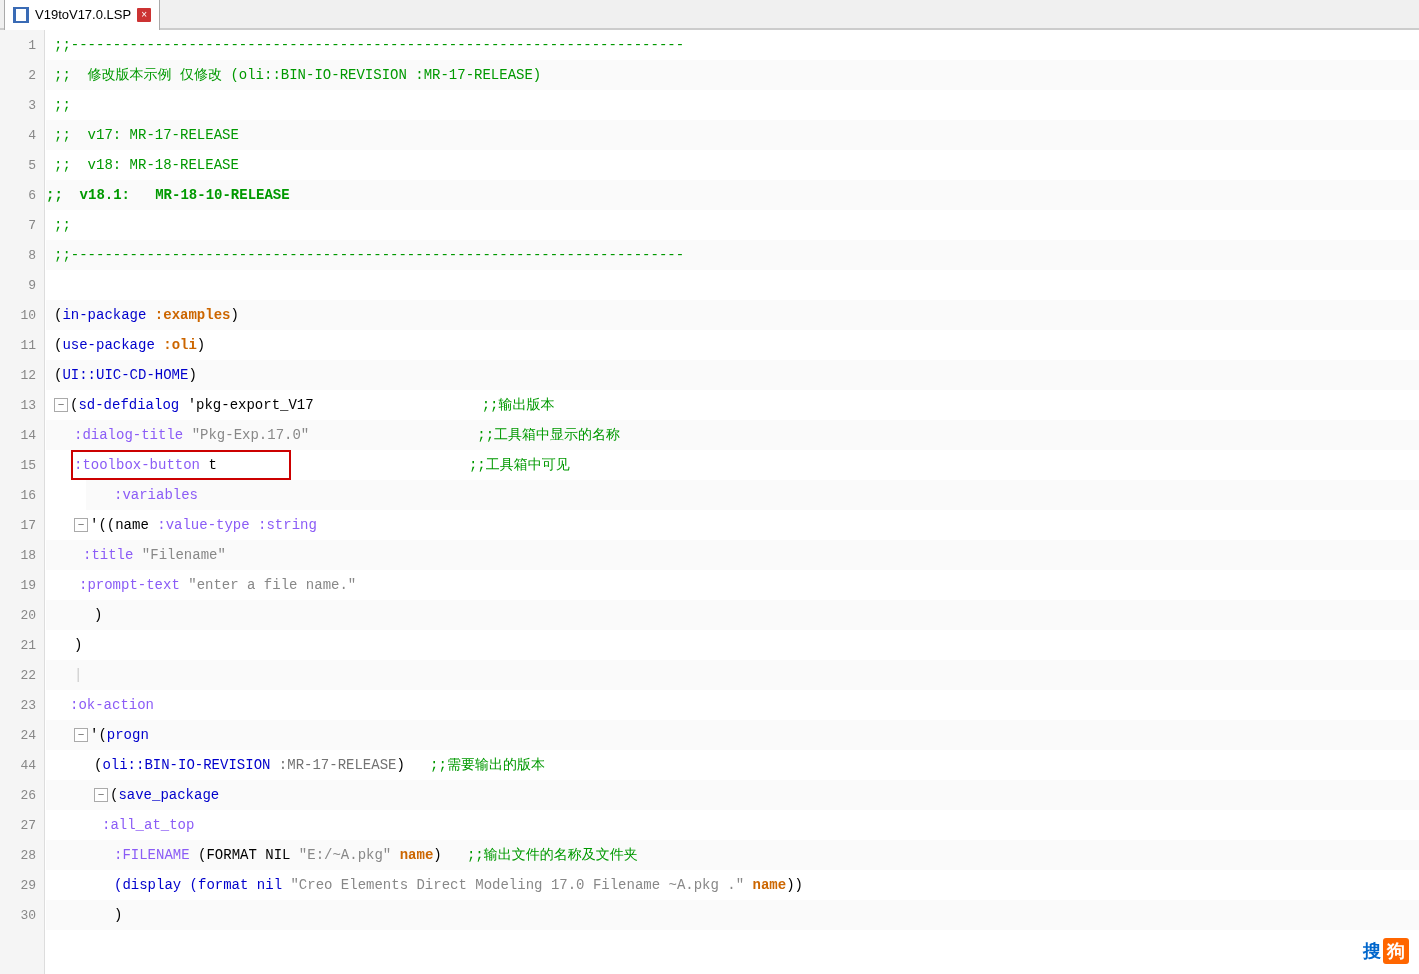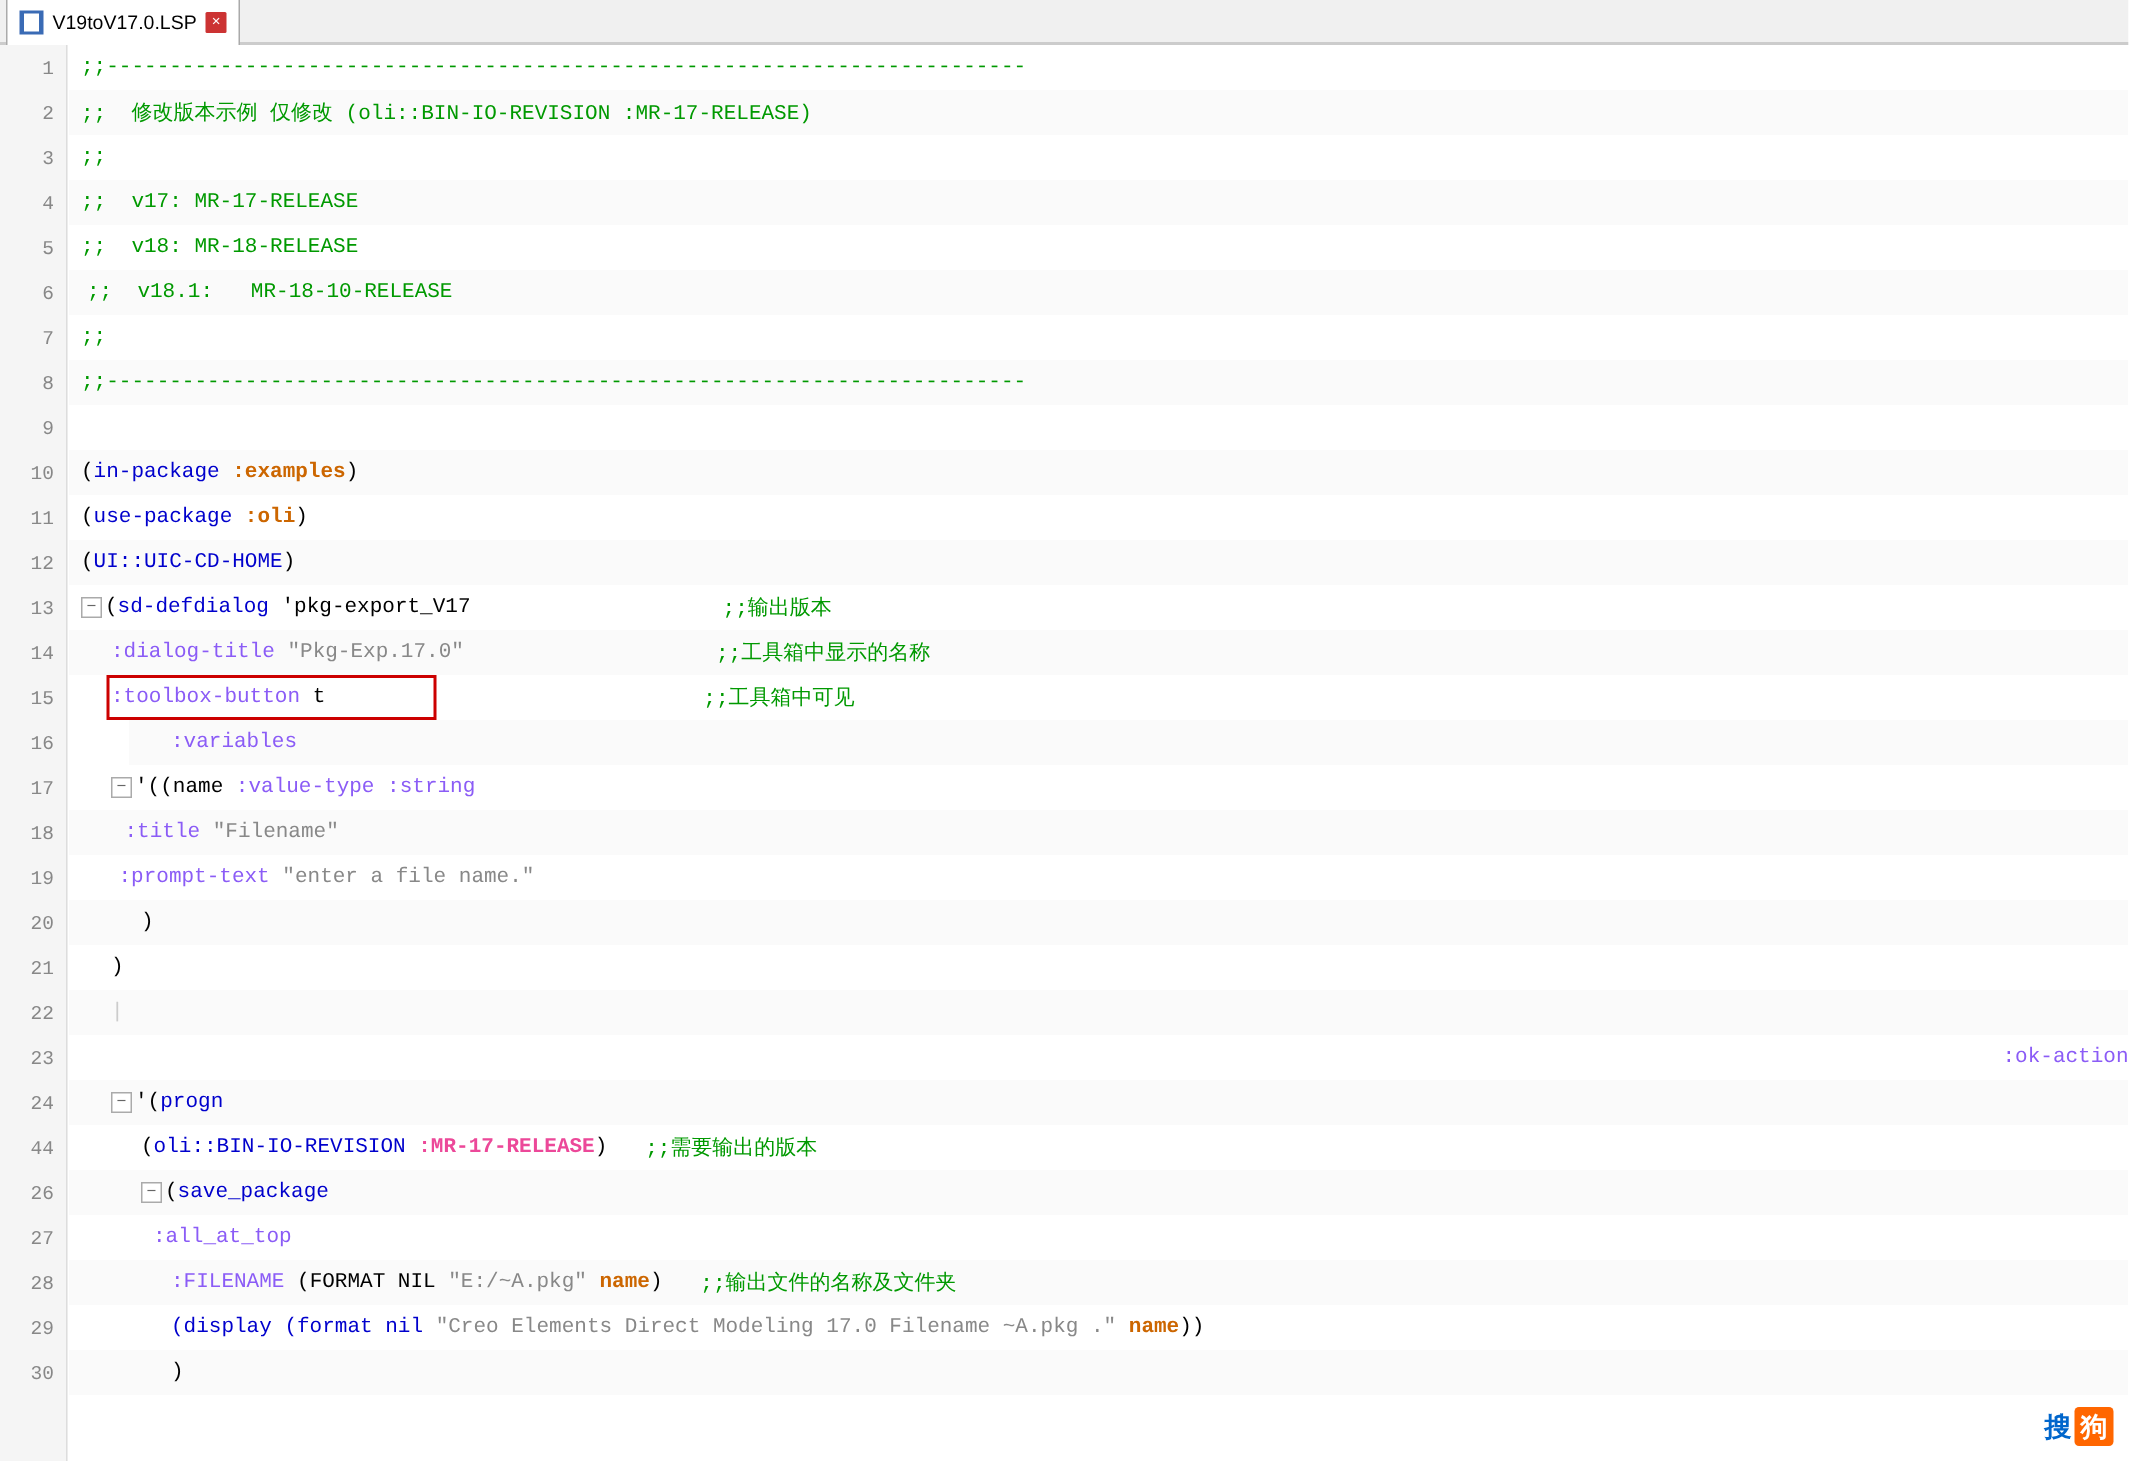--- a/index.html
+++ b/index.html
@@ -133,21 +133,21 @@
     }
 
     
     .c-comment { color: #009900; }
     .c-keyword { color: #8b5cf6; font-weight: normal; }
     .c-keyword-blue { color: #0000cc; }
     .c-string { color: #888888; }
     .c-symbol { color: #cc6600; font-weight: bold; }
     .c-normal { color: #000000; }
     .c-paren { color: #000000; }
-    .c-release { color: #ec4899; font-weight: bold; }
+    .c-release { color: #737373; font-weight: normal; }
     .c-vline { color: #cccccc; }
 
     
     .line-highlight {
       position: absolute;
       left: 0;
       top: 0;
       bottom: 0;
       border: 2px solid #cc0000;
       pointer-events: none;
@@ -223,38 +223,38 @@
       <div class="line-number">29</div>
       <div class="line-number">30</div>
     </div>
 
   <div class="code-area" id="code-area">
       <div class="code-line" style="padding-left: 8px;"><span class="c-comment">;;</span><span class="c-comment">-------------------------------------------------------------------------</span></div>
       <div class="code-line" style="padding-left: 8px;"><span class="c-comment">;;  修改版本示例 仅修改 (oli::BIN-IO-REVISION :MR-17-RELEASE)</span></div>
       <div class="code-line" style="padding-left: 8px;"><span class="c-comment">;;</span></div>
       <div class="code-line" style="padding-left: 8px;"><span class="c-comment">;;  v17: MR-17-RELEASE</span></div>
       <div class="code-line" style="padding-left: 8px;"><span class="c-comment">;;  v18: MR-18-RELEASE</span></div>
-      <div class="code-line" style="padding-left: 12px;"><span class="c-comment">;;  v18.1:   MR-18-10-RELEASE</span></div>
+      <div class="code-line" style="padding-left: 0; font-weight: bold;"><span class="c-comment">;;  v18.1:   MR-18-10-RELEASE</span></div>
       <div class="code-line" style="padding-left: 8px;"><span class="c-comment">;;</span></div>
       <div class="code-line" style="padding-left: 8px;"><span class="c-comment">;;</span><span class="c-comment">-------------------------------------------------------------------------</span></div>
       <div class="code-line" style="padding-left: 8px;"></div>
       <div class="code-line" style="padding-left: 8px;"><span class="c-paren">(</span><span class="c-keyword-blue">in-package</span><span class="c-normal"> </span><span class="c-symbol">:examples</span><span class="c-paren">)</span></div>
       <div class="code-line" style="padding-left: 8px;"><span class="c-paren">(</span><span class="c-keyword-blue">use-package</span><span class="c-normal"> </span><span class="c-symbol">:oli</span><span class="c-paren">)</span></div>
       <div class="code-line" style="padding-left: 8px;"><span class="c-paren">(</span><span class="c-keyword-blue">UI::UIC-CD-HOME</span><span class="c-paren">)</span></div>
       <div class="code-line" style="padding-left: 8px;"><span class="fold-icon">−</span><span class="c-paren">(</span><span class="c-keyword-blue">sd-defdialog</span><span class="c-paren"> '</span><span class="c-normal">pkg-export_V17</span><span class="c-normal">                    </span><span class="c-comment">;;输出版本</span></div>
       <div class="code-line" style="padding-left: 28px;"><span class="c-keyword">:dialog-title</span><span class="c-normal"> </span><span class="c-string">"Pkg-Exp.17.0"</span><span class="c-normal">                    </span><span class="c-comment">;;工具箱中显示的名称</span></div>
       <div class="code-line" style="padding-left: 28px; position: relative;"><span class="c-keyword">:toolbox-button</span><span class="c-normal"> t</span><span class="c-normal">                              </span><span class="c-comment">;;工具箱中可见</span><div class="line-highlight" style="left: 25px; width: 220px;"></div></div>
       <div class="code-line" style="padding-left: 28px; margin-left: 40px;"><span class="c-keyword">:variables</span></div>
       <div class="code-line" style="padding-left: 28px;"><span class="fold-icon">−</span><span class="c-paren">'((</span><span class="c-normal">name</span><span class="c-normal"> </span><span class="c-keyword">:value-type</span><span class="c-normal"> </span><span class="c-keyword">:string</span></div>
       <div class="code-line" style="padding-left: 37px;"><span class="c-keyword">:title</span><span class="c-normal"> </span><span class="c-string">"Filename"</span></div>
       <div class="code-line" style="padding-left: 33px;"><span class="c-keyword">:prompt-text</span><span class="c-normal"> </span><span class="c-string">"enter a file name."</span></div>
       <div class="code-line" style="padding-left: 48px;"><span class="c-paren">)</span></div>
       <div class="code-line" style="padding-left: 28px;"><span class="c-paren">)</span></div>
       <div class="code-line" style="padding-left: 28px;"><span class="c-vline">|</span></div>
-      <div class="code-line" style="padding-left: 24px; justify-content: flex-end;"><span class="c-keyword">:ok-action</span></div>
+      <div class="code-line" style="padding-left: 24px;"><span class="c-keyword">:ok-action</span></div>
       <div class="code-line" style="padding-left: 28px;"><span class="fold-icon">−</span><span class="c-paren">'(</span><span class="c-keyword-blue">progn</span></div>
       <div class="code-line" style="padding-left: 48px;"><span class="c-paren">(</span><span class="c-keyword-blue">oli::BIN-IO-REVISION</span><span class="c-normal"> </span><span class="c-release">:MR-17-RELEASE</span><span class="c-paren">)</span><span class="c-normal">   </span><span class="c-comment">;;需要输出的版本</span></div>
       <div class="code-line" style="padding-left: 48px;"><span class="fold-icon">−</span><span class="c-paren">(</span><span class="c-keyword-blue">save_package</span></div>
       <div class="code-line" style="padding-left: 56px;"><span class="c-keyword">:all_at_top</span></div>
       <div class="code-line" style="padding-left: 68px;"><span class="c-keyword">:FILENAME</span><span class="c-normal"> (FORMAT NIL </span><span class="c-string">"E:/~A.pkg"</span><span class="c-normal"> </span><span class="c-symbol">name</span><span class="c-paren">)   </span><span class="c-comment">;;输出文件的名称及文件夹</span></div>
       <div class="code-line" style="padding-left: 68px;"><span class="c-keyword-blue">(display (format nil </span><span class="c-string">"Creo Elements Direct Modeling 17.0 Filename ~A.pkg ."</span><span class="c-normal"> </span><span class="c-symbol">name</span><span class="c-paren">))</span></div>
       <div class="code-line" style="padding-left: 68px;"><span class="c-paren">)</span></div>
     </div>
 </div>
 

